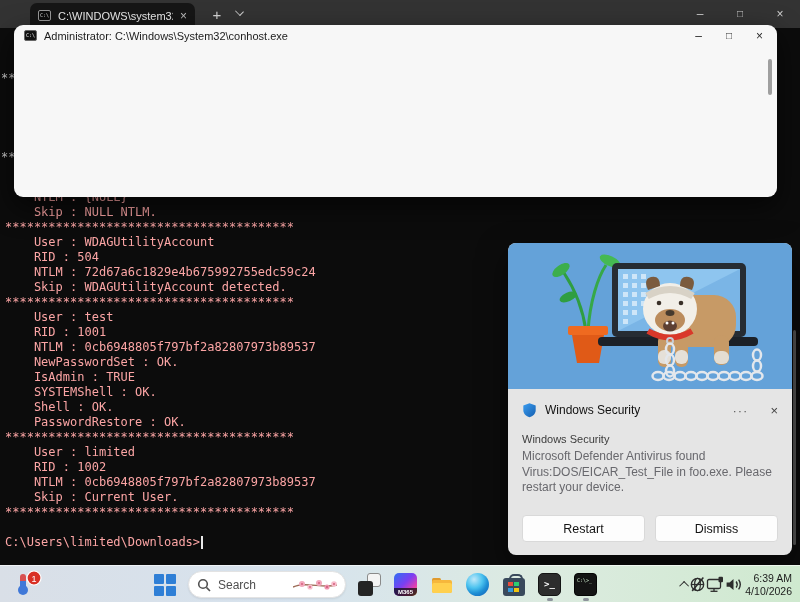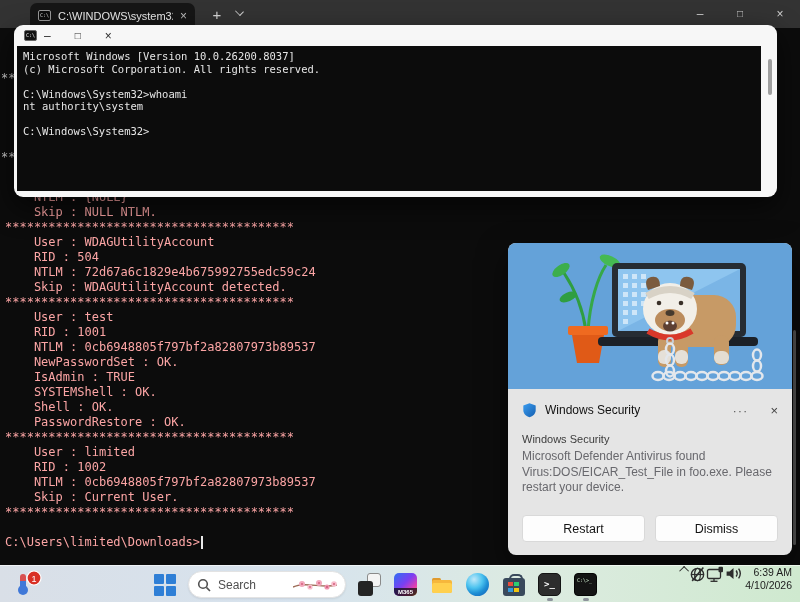--- a/index.html
+++ b/index.html
@@ -91,21 +91,21 @@
   .store-bag { width:22px; height:18px; margin-top:4px; background:#39495c; border-radius:3px; position:relative; }
   .store-bag:before { content:""; position:absolute; left:6px; top:-4px; width:10px; height:7px; border:2px solid #39495c;
                       border-bottom:none; border-radius:5px 5px 0 0; }
   .store-grid { position:absolute; left:5px; top:4px; width:12px; height:11px; display:grid;
                 grid-template-columns:5px 5px; grid-template-rows:4.5px 4.5px; gap:1.5px; }
   .sg1{background:#e74c3c;} .sg2{background:#2ecc71;} .sg3{background:#3498db;} .sg4{background:#f1c40f;}
   .term-ico { width:23px; height:23px; background:#2d2d2d; border:1px solid #141414; border-radius:5px; color:#fff;
               font-family:"DejaVu Sans Mono", monospace; font-size:9px; font-weight:bold; line-height:21px; text-align:center; }
   .cmd-ico { width:23px; height:23px; background:#141414; border:1px solid #050505; border-radius:4px; color:#c9e6c9;
              font-family:"DejaVu Sans Mono", monospace; font-size:5px; line-height:6px; text-align:left; padding:3px 0 0 2px; }
-  .tb-tray { position:absolute; right:8px; top:0; height:37px; display:flex; align-items:flex-start; }
+  .tb-tray { position:absolute; right:8px; top:0; height:37px; display:flex; align-items:center; }
   .chev-up { width:7px; height:7px; border-left:1.7px solid #2d2d2d; border-top:1.7px solid #2d2d2d;
              transform:rotate(45deg) translateY(2px); }
   .tray-ic { display:flex; align-items:center; justify-content:center; }
   .tb-clock { text-align:right; font-size:10.5px; color:#1c1c1c; line-height:12.5px; padding-left:3px; }
 </style>
 </head>
 <body>
 
 <div class="screen">
 
@@ -153,34 +153,26 @@
 ****************************************
 
 C:\Users\limited\Downloads&gt;</pre>
     <div class="term-caret"></div>
     <div class="term-scroll"></div>
   </div>
 
   <div class="conhost">
     <div class="ch-titlebar">
       <span class="ch-ico">C:\</span>
+      <span class="ch-title">Administrator: C:\Windows\System32\conhost.exe</span>
       <div class="ch-controls">
         <span class="wc">–</span>
         <span class="wc max">□</span>
         <span class="wc">×</span>
       </div>
-    </div>
-    <div class="ch-content">
-      <pre>Microsoft Windows [Version 10.0.26200.8037]
-(c) Microsoft Corporation. All rights reserved.
-
-C:\Windows\System32&gt;whoami
-nt authority\system
-
-C:\Windows\System32&gt;</pre>
     </div>
     <div class="ch-thumb"></div>
   </div>
 
   <div class="toast">
     <div class="toast-hero">
       <svg width="284" height="146" viewBox="0 0 284 146">
         <rect width="284" height="146" fill="#64a2d9"></rect>
 
         <path d="M78 88 C74 60 64 42 56 30" stroke="#2f9e41" stroke-width="3" fill="none"></path>

